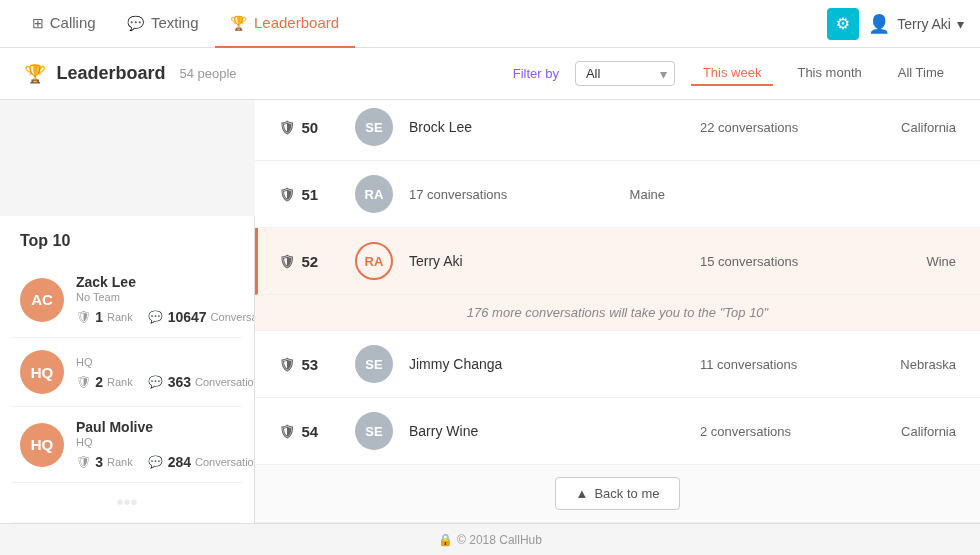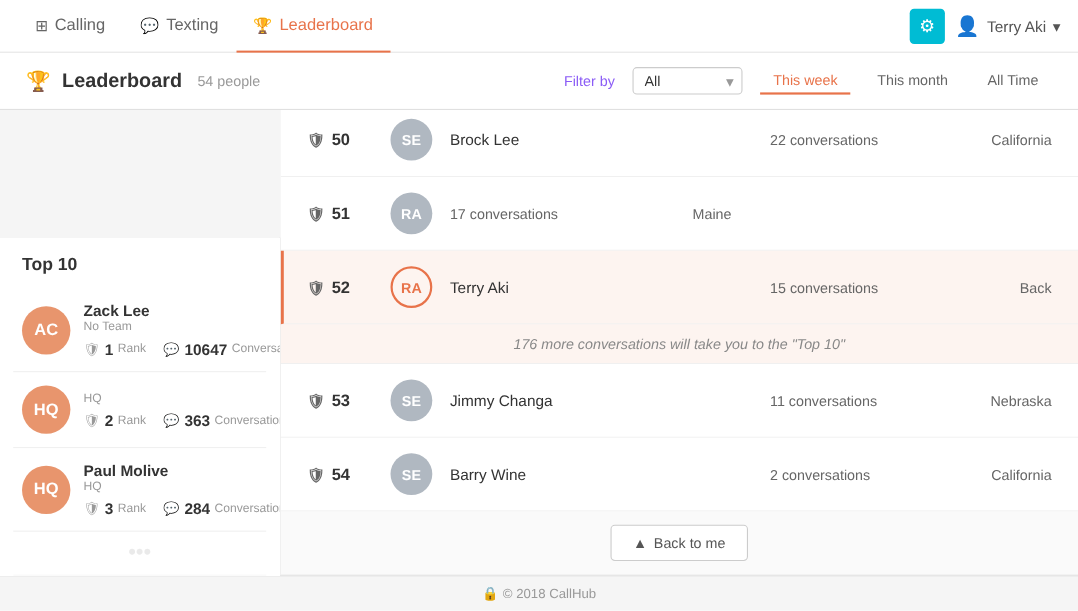--- a/index.html
+++ b/index.html
@@ -286,21 +286,21 @@
           <div class="lb-row highlighted">
             <div class="lb-rank">
               <span class="shield-icon">🛡</span>
               <span>52</span>
             </div>
             <div class="lb-avatar outlined">
               <span>RA</span>
             </div>
             <div class="lb-name">Terry Aki</div>
             <div class="lb-convos">15 conversations</div>
-            <div class="lb-location">Back</div>
+            <div class="lb-location">Wine</div>
           </div>
 
           <div class="lb-row highlight-note">
             <span class="note-text">176 more conversations will take you to the "Top 10"</span>
           </div>
 
           <div class="lb-row">
             <div class="lb-rank">
               <span class="shield-icon">🛡</span>
               <span>53</span>

